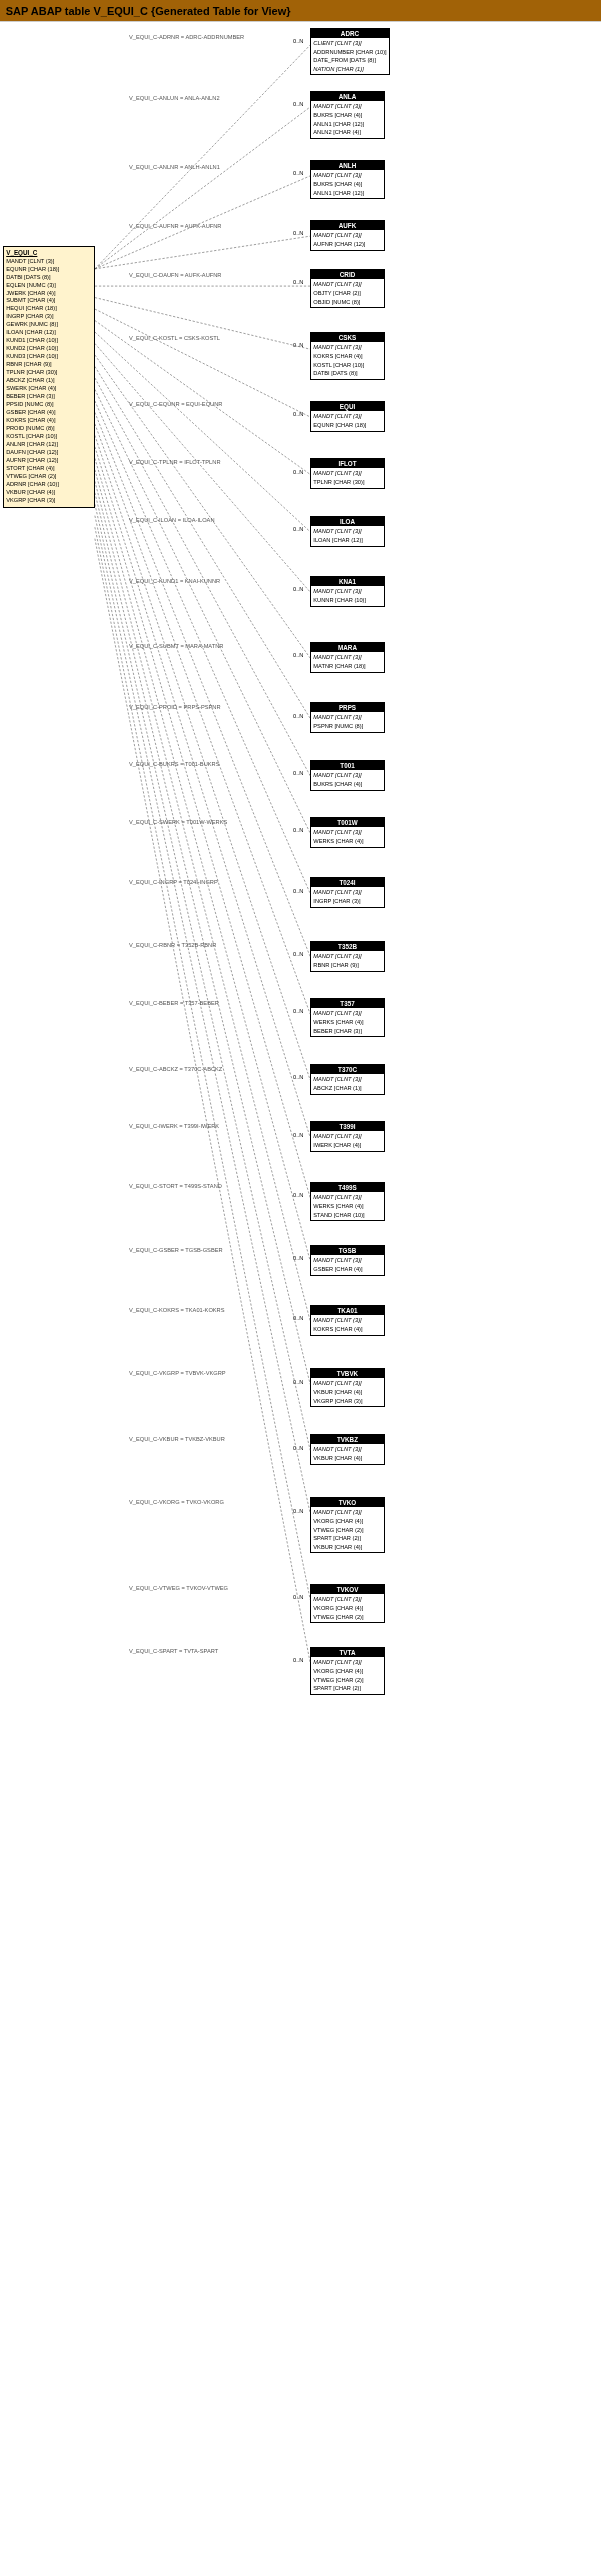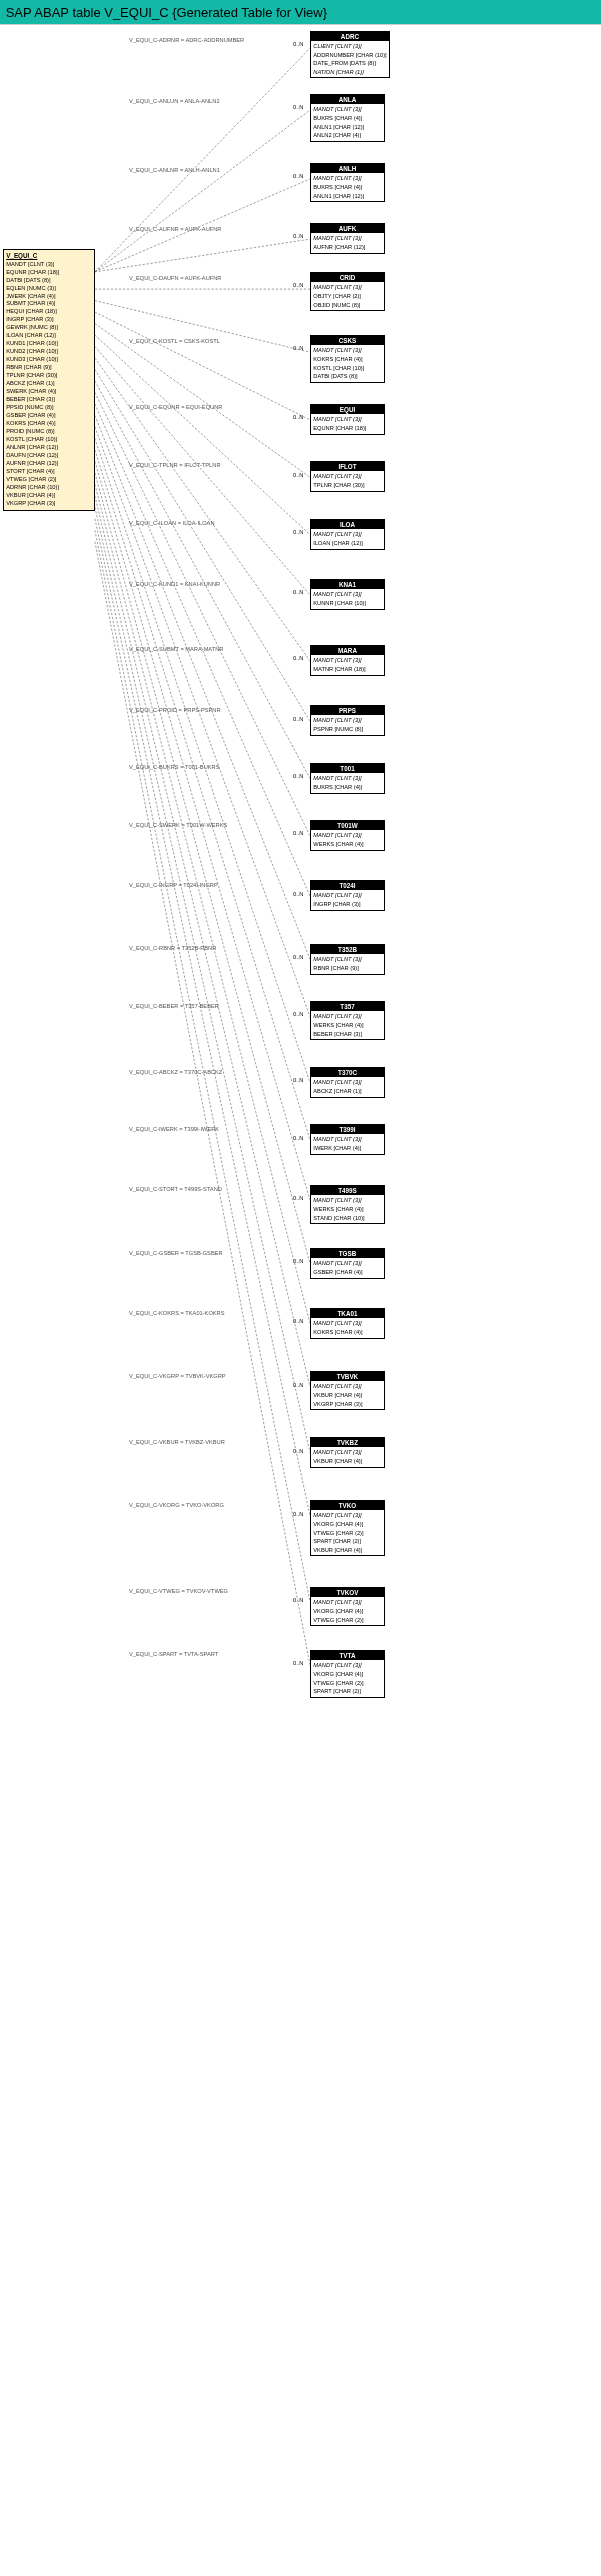--- a/index.html
+++ b/index.html
@@ -3,25 +3,25 @@
   <meta charset="utf-8">
   <style>
     * { box-sizing: border-box; margin: 0; padding: 0; }
     body {
       font-family: Arial, sans-serif;
       font-size: 6.3px;
       background: #fff;
       color: #000;
     }
     .page-title {
-      font-size: 13px;
-      font-weight: normal;
+      font-size: 11px;
+      font-weight: bold;
       padding: 4.6px 5.7px;
       border-bottom: 0.6px solid #ccc;
-      background: #14b8a6;
+      background: #a16207;
     }
     .diagram-container {
       position: relative;
       width: 602px;
       min-height: 2576px;
       background: #fff;
       overflow: visible;
     }
     .central-box {
       position: absolute;

